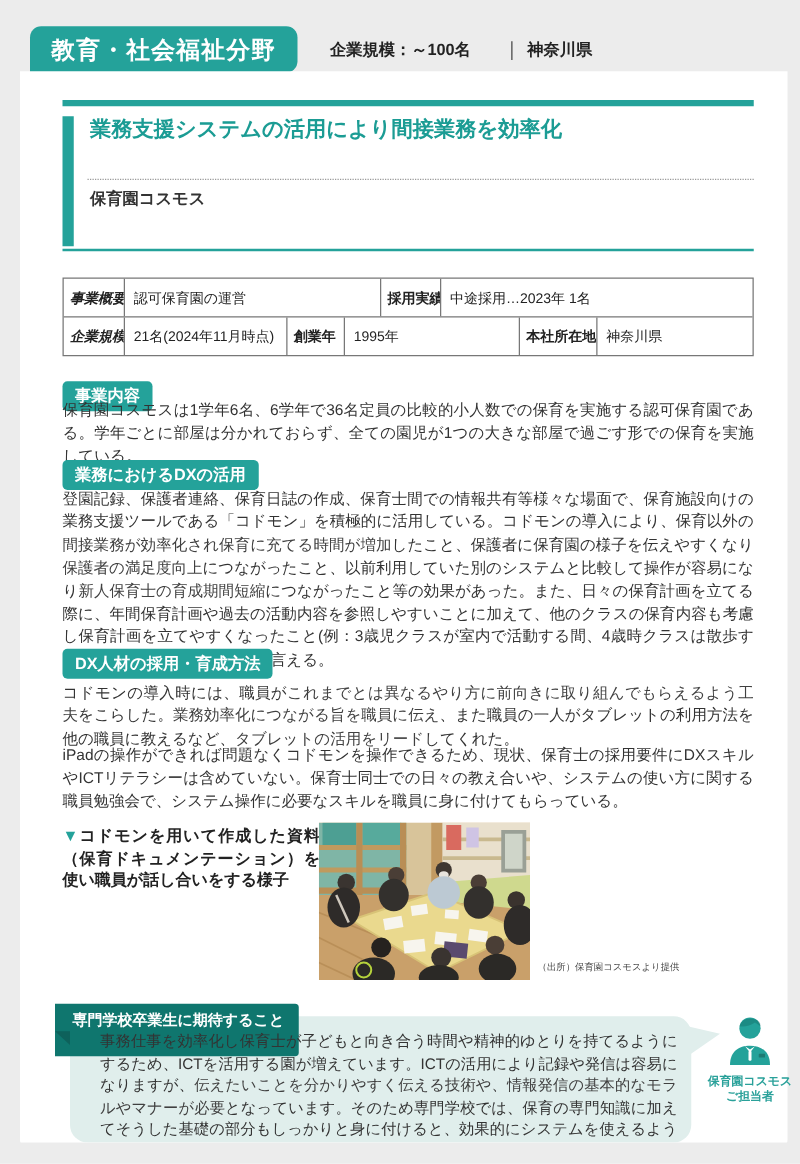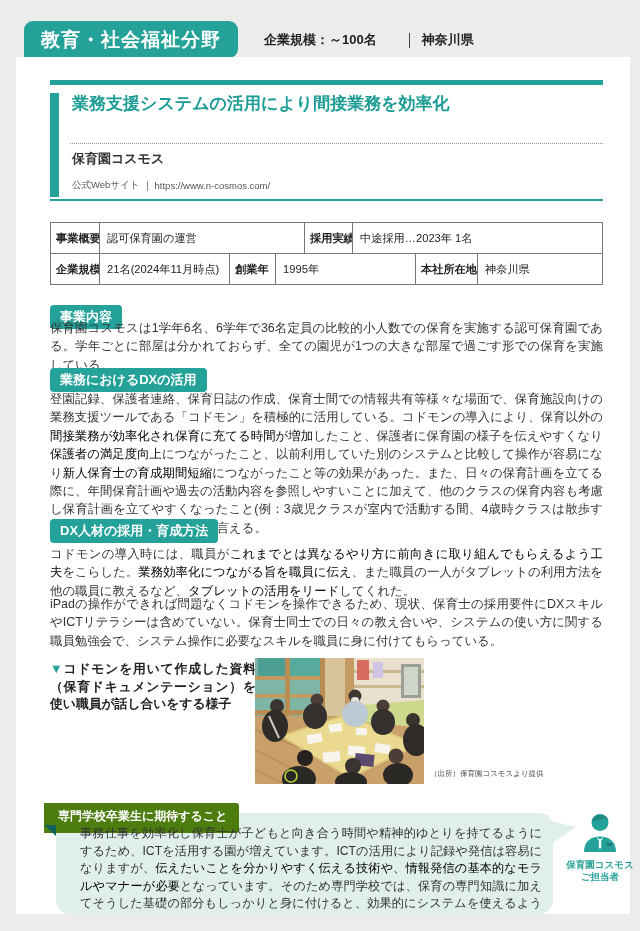--- a/index.html
+++ b/index.html
@@ -27,43 +27,43 @@
   .company-name{position:absolute;left:56px;top:93px;font-size:13px;font-weight:600;color:#333;}
   .website-line{position:absolute;left:56px;top:122px;font-size:9.5px;color:#555;display:flex;align-items:center;}
   .website-line .divider{display:inline-block;width:0;height:10px;border-left:1px solid #888;margin:0 7px;}
   .title-bottombar{position:absolute;left:34px;top:142px;width:553px;height:2px;background:#24a29a;}
 
   
   .info-table{position:absolute;left:34px;top:165px;width:553px;border:1.2px solid #777;box-sizing:border-box;font-size:11.2px;color:#222;}
   .t-row{display:flex;}
   .t-row + .t-row{border-top:1.2px solid #777;}
   .t-cell{box-sizing:border-box;padding:8px 7px 7px 7px;border-left:1.2px solid #777;white-space:nowrap;overflow:hidden;}
-  .t-cell:first-child{border-left:none;}
+  .t-cell:first-child{border-left:none;font-style:italic;}
   .t-label{font-weight:bold;padding-left:5px;padding-right:4px;}
 
   
   .sec-badge{position:absolute;background:#24a29a;color:#fff;font-weight:bold;font-size:13px;
     padding:3px 10px;border-radius:4px;white-space:nowrap;}
   .body-text{position:absolute;left:34px;width:553px;font-size:12.4px;line-height:18.4px;color:#333;
     text-align:justify;text-justify:inter-ideograph;}
-  .red{color:#000000;}
+  .red{color:#404040;}
 
   
   .photo-caption{position:absolute;left:34px;top:603px;width:206px;font-size:12.8px;font-weight:bold;
     color:#222;line-height:17.6px;text-align:justify;}
   .photo-caption .marker{color:#24a29a;}
   .photo-frame{position:absolute;left:239px;top:601px;width:169px;height:126px;overflow:hidden;}
   .photo-credit{position:absolute;left:414px;top:712px;font-size:7.5px;color:#444;white-space:nowrap;}
 
   
   .bubble{position:absolute;left:40px;top:756px;width:497px;height:101px;background:#e0eeec;border-radius:14px;}
   .bubble-tail{position:absolute;left:534px;top:764px;width:0;height:0;
     border-left:26px solid #e0eeec;border-top:6px solid transparent;border-bottom:18px solid transparent;}
-  .exp-badge{position:absolute;left:28px;top:746px;background:#4d7c0f;color:#fff;font-size:12px;font-weight:bold;
-    padding:5px 12px 8px 14px;border-radius:0 3px 3px 0;white-space:nowrap;}
+  .exp-badge{position:absolute;left:28px;top:746px;background:#0f766e;color:#fff;font-size:12px;font-weight:bold;
+    padding:5px 12px 20px 14px;border-radius:0 3px 3px 0;white-space:nowrap;}
   .exp-fold{position:absolute;left:28px;top:768px;width:0;height:0;
     border-top:11px solid #0e615b;border-left:12px solid transparent;}
   .bubble-text{position:absolute;left:64px;top:768px;width:462px;font-size:12.2px;line-height:17.6px;color:#333;
     text-align:justify;text-justify:inter-ideograph;}
   .person{position:absolute;left:534px;top:755px;width:100px;text-align:center;}
   .person-label{margin-top:3px;font-size:9.5px;line-height:12px;color:#2aa19a;font-weight:600;}
 </style>
 </head>
 <body>
 
@@ -80,25 +80,20 @@
 
   <div class="card">
 
     <div class="title-topbar"></div>
     <div class="title-leftbar"></div>
     <div class="title-lines">
       <div>業務支援システムの活用により間接業務を効率化</div>
     </div>
     <div class="title-dotted"></div>
     <div class="company-name">保育園コスモス</div>
-    <div class="website-line">
-      <span>公式Webサイト</span>
-      <span class="divider"></span>
-      <span>https://www.n-cosmos.com/</span>
-    </div>
     <div class="title-bottombar"></div>
 
     <div class="info-table">
       <div class="t-row">
         <div class="t-cell t-label" style="width:48px;">事業概要</div>
         <div class="t-cell" style="width:205px;">認可保育園の運営</div>
         <div class="t-cell t-label" style="width:48px;">採用実績</div>
         <div class="t-cell" style="width:252px;flex:1;">中途採用…2023年 1名</div>
       </div>
       <div class="t-row">

